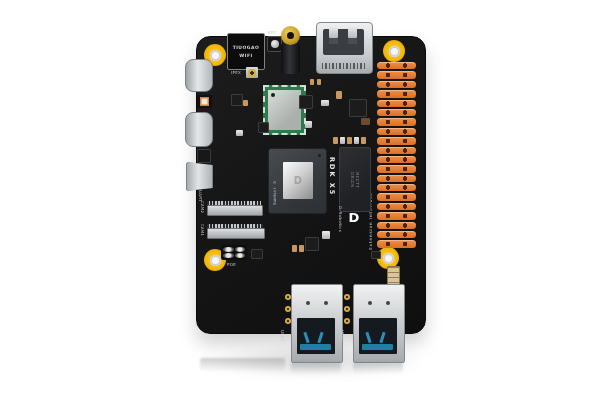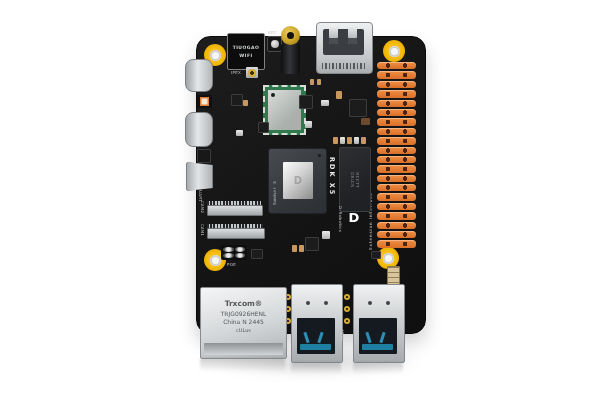--- a/index.html
+++ b/index.html
@@ -290,27 +290,20 @@
 
   <div class="a beige"></div>
 
   <div class="a gpad" style="left:285px;top:294px;"></div>
   <div class="a gpad" style="left:285px;top:306px;"></div>
   <div class="a gpad" style="left:285px;top:318px;"></div>
   <div class="a gpad" style="left:344px;top:294px;"></div>
   <div class="a gpad" style="left:344px;top:306px;"></div>
   <div class="a gpad" style="left:344px;top:318px;"></div>
 
-  <div class="a eth">
-    <div class="t1">Trxcom®</div>
-    <div class="t2">TRJG0926HENL</div>
-    <div class="t3">China N 2445</div>
-    <div class="t4">cULus</div>
-    <div class="front"></div>
-  </div>
 
   <div class="a usba" style="left:291px;">
     <div class="screw" style="left:14px;"></div>
     <div class="screw" style="left:32px;"></div>
     <div class="cav">
       <div class="tb" style="left:8px;transform:rotate(-18deg);"></div>
       <div class="tb" style="left:22px;transform:rotate(18deg);"></div>
       <div class="tongue"></div>
     </div>
   </div>

